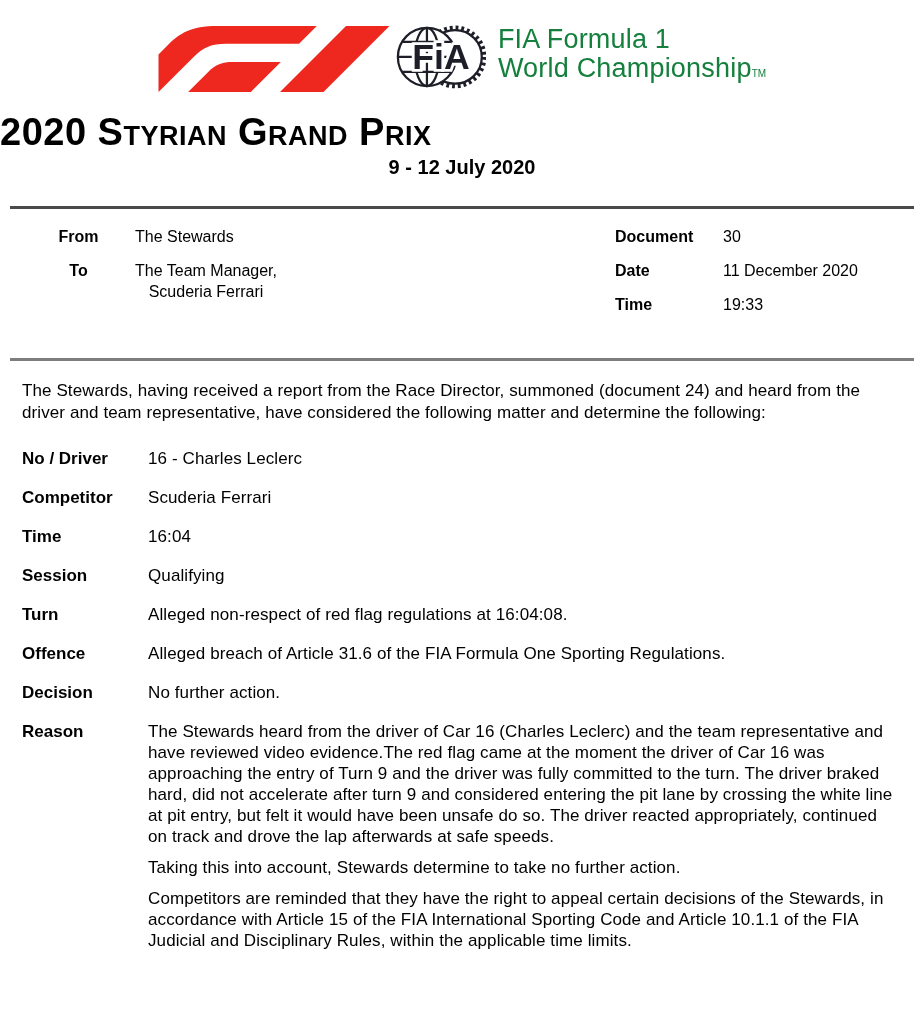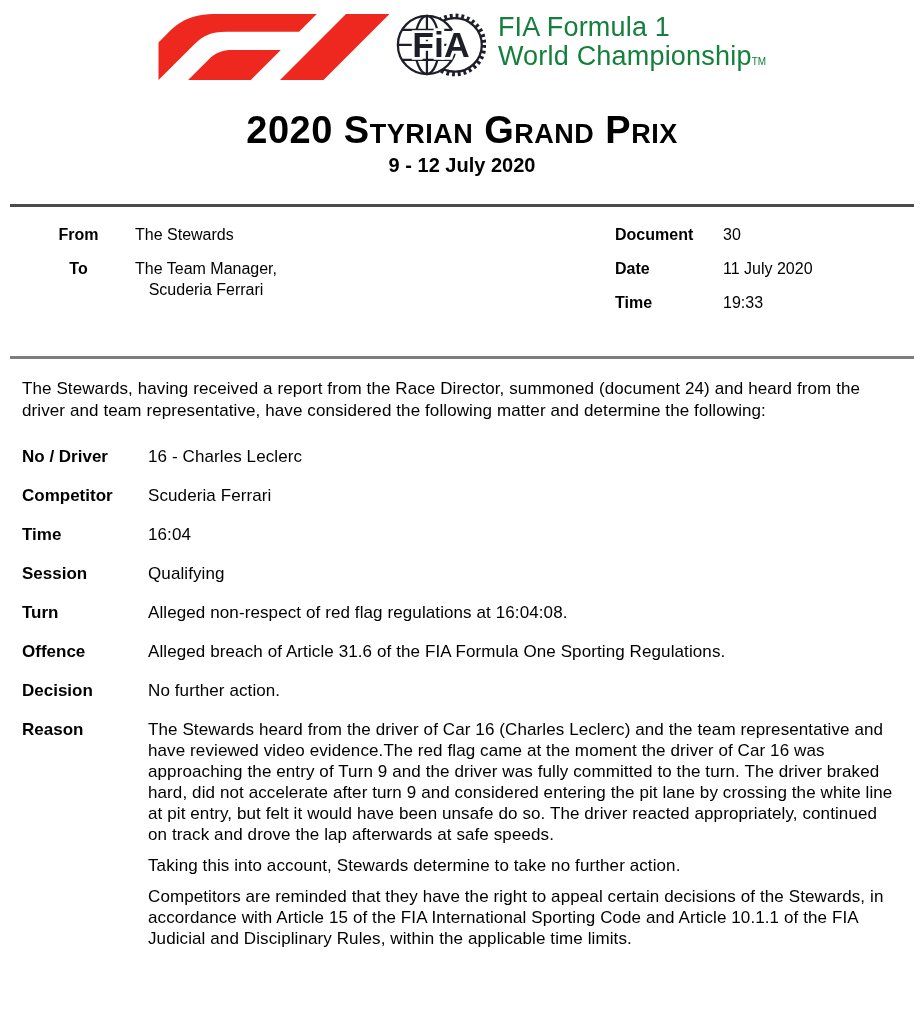--- a/index.html
+++ b/index.html
@@ -3,40 +3,40 @@
 <meta charset="utf-8">
 <style>
   html, body { margin: 0; padding: 0; }
   body {
     width: 924px; height: 1024px;
     background: #ffffff;
     color: #000000;
     font-family: "Liberation Sans", sans-serif;
     overflow: hidden;
   }
-  .page { width: 924px; height: 749px; box-sizing: border-box; padding-top: 0; }
+  .page { width: 924px; height: 749px; box-sizing: border-box; padding-top: 12px; }
 
   
   .logo-row {
     display: flex; align-items: center; justify-content: center;
     height: 88px; gap: 6px;
   }
   .f1-logo-svg { width: 232px; height: 66px; margin-top: 6px; }
   .fia-logo-svg { width: 90px; height: 86px; }
   .wordmark { margin-left: 6px; color: #15803d; }
   .wm-line {
     font-size: 27px; line-height: 29px; letter-spacing: 0.2px;
     white-space: nowrap;
   }
   .tm { font-size: 10px; letter-spacing: 0; }
 
   
   .title {
-    margin-top: 22px;
-    text-align: center;
+    margin-top: 12px;
+    text-align: left;
     font-size: 38px; font-weight: bold;
     font-variant: small-caps;
     letter-spacing: 0.5px;
     line-height: 40px;
   }
   .subtitle {
     text-align: center;
     font-size: 20px; font-weight: bold;
     line-height: 24px; margin-top: 3px;
   }
@@ -123,21 +123,21 @@
         </div>
       </div>
     </div>
     <div class="meta-col-right">
       <div class="meta-row">
         <div class="meta-label">Document</div>
         <div class="meta-value">30</div>
       </div>
       <div class="meta-row">
         <div class="meta-label">Date</div>
-        <div class="meta-value">11 July 2020</div>
+        <div class="meta-value">11 December 2020</div>
       </div>
       <div class="meta-row">
         <div class="meta-label">Time</div>
         <div class="meta-value">19:33</div>
       </div>
     </div>
   </div>
 
   <div class="rule rule-2"></div>
 

